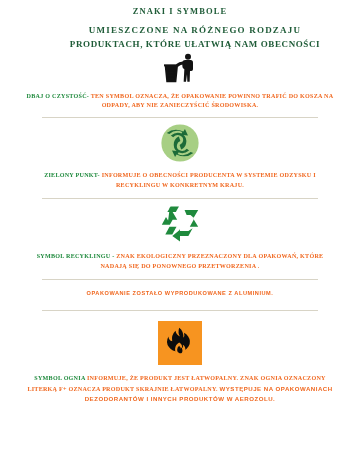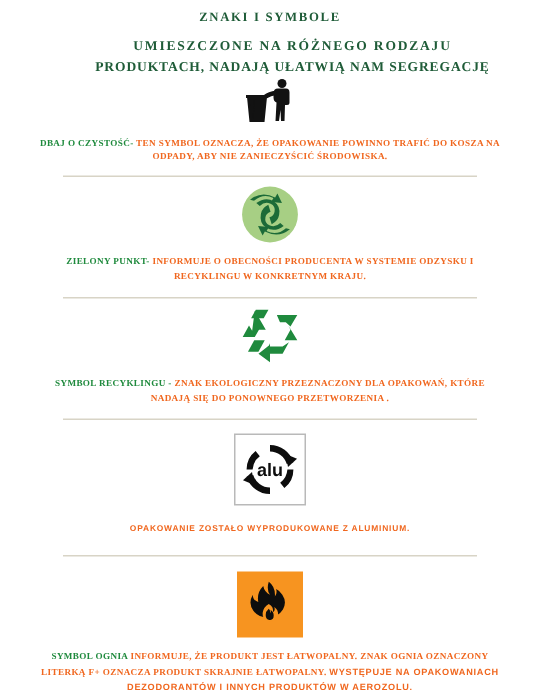--- a/index.html
+++ b/index.html
@@ -127,21 +127,21 @@
 </style>
 </head>
 <body>
 
 <div class="page">
 
   <div class="title-block">
     <div class="title-main">ZNAKI  I  SYMBOLE</div>
     <div class="title-sub">
       <span class="l1">UMIESZCZONE  NA  RÓŻNEGO  RODZAJU</span>
-      <span class="l2">PRODUKTACH, NADAJĄ  UŁATWIĄ  NAM  SEGREGACJĘ</span>
+      <span class="l2">PRODUKTACH, KTÓRE  UŁATWIĄ  NAM  OBECNOŚCI</span>
     </div>
   </div>
 
   <div class="section sec1">
     <div class="icon-wrap">
       <span>
         <svg width="34" height="32" viewBox="0 0 100 96" aria-hidden="true">
           <g fill="#121212">
 
             <circle cx="74" cy="11" r="9"></circle>
@@ -213,39 +213,20 @@
         </svg>
       </span>
     </div>
     <div class="caption">
       <span class="hl">SYMBOL RECYKLINGU -</span><span> ZNAK EKOLOGICZNY PRZEZNACZONY DLA OPAKOWAŃ, KTÓRE NADAJĄ SIĘ DO PONOWNEGO PRZETWORZENIA .</span>
     </div>
   </div>
   <div class="divider"></div>
 
   <div class="section sec4">
-    <div class="icon-wrap">
-      <div class="alu-box">
-        <svg width="40" height="40" viewBox="0 0 100 100" aria-hidden="true">
-          <g fill="#0d0d0d">
-
-            <path d="M50 9 A41 41 0 0 1 89 38 L78 41 A30 30 0 0 0 50 20 Z"></path>
-            <path d="M76 24 L95 32 L80 46 Z"></path>
-
-            <path d="M50 91 A41 41 0 0 1 11 62 L22 59 A30 30 0 0 0 50 80 Z"></path>
-            <path d="M24 76 L5 68 L20 54 Z"></path>
-
-            <path d="M11 50 A39 39 0 0 1 26 19 L33 28 A30 30 0 0 0 21 50 Z"></path>
-
-            <path d="M89 50 A39 39 0 0 1 74 81 L67 72 A30 30 0 0 0 79 50 Z"></path>
-          </g>
-          <text x="50" y="60" text-anchor="middle" font-family="Liberation Sans, sans-serif" font-size="30" font-weight="bold" fill="#0d0d0d">alu</text>
-        </svg>
-      </div>
-    </div>
     <div class="caption sans">
       <span>OPAKOWANIE ZOSTAŁO WYPRODUKOWANE Z ALUMINIUM.</span>
     </div>
   </div>
   <div class="divider"></div>
 
   <div class="section sec5">
     <div class="icon-wrap">
       <div class="fire-box">
         <svg width="30" height="32" viewBox="0 0 70 78" aria-hidden="true">

